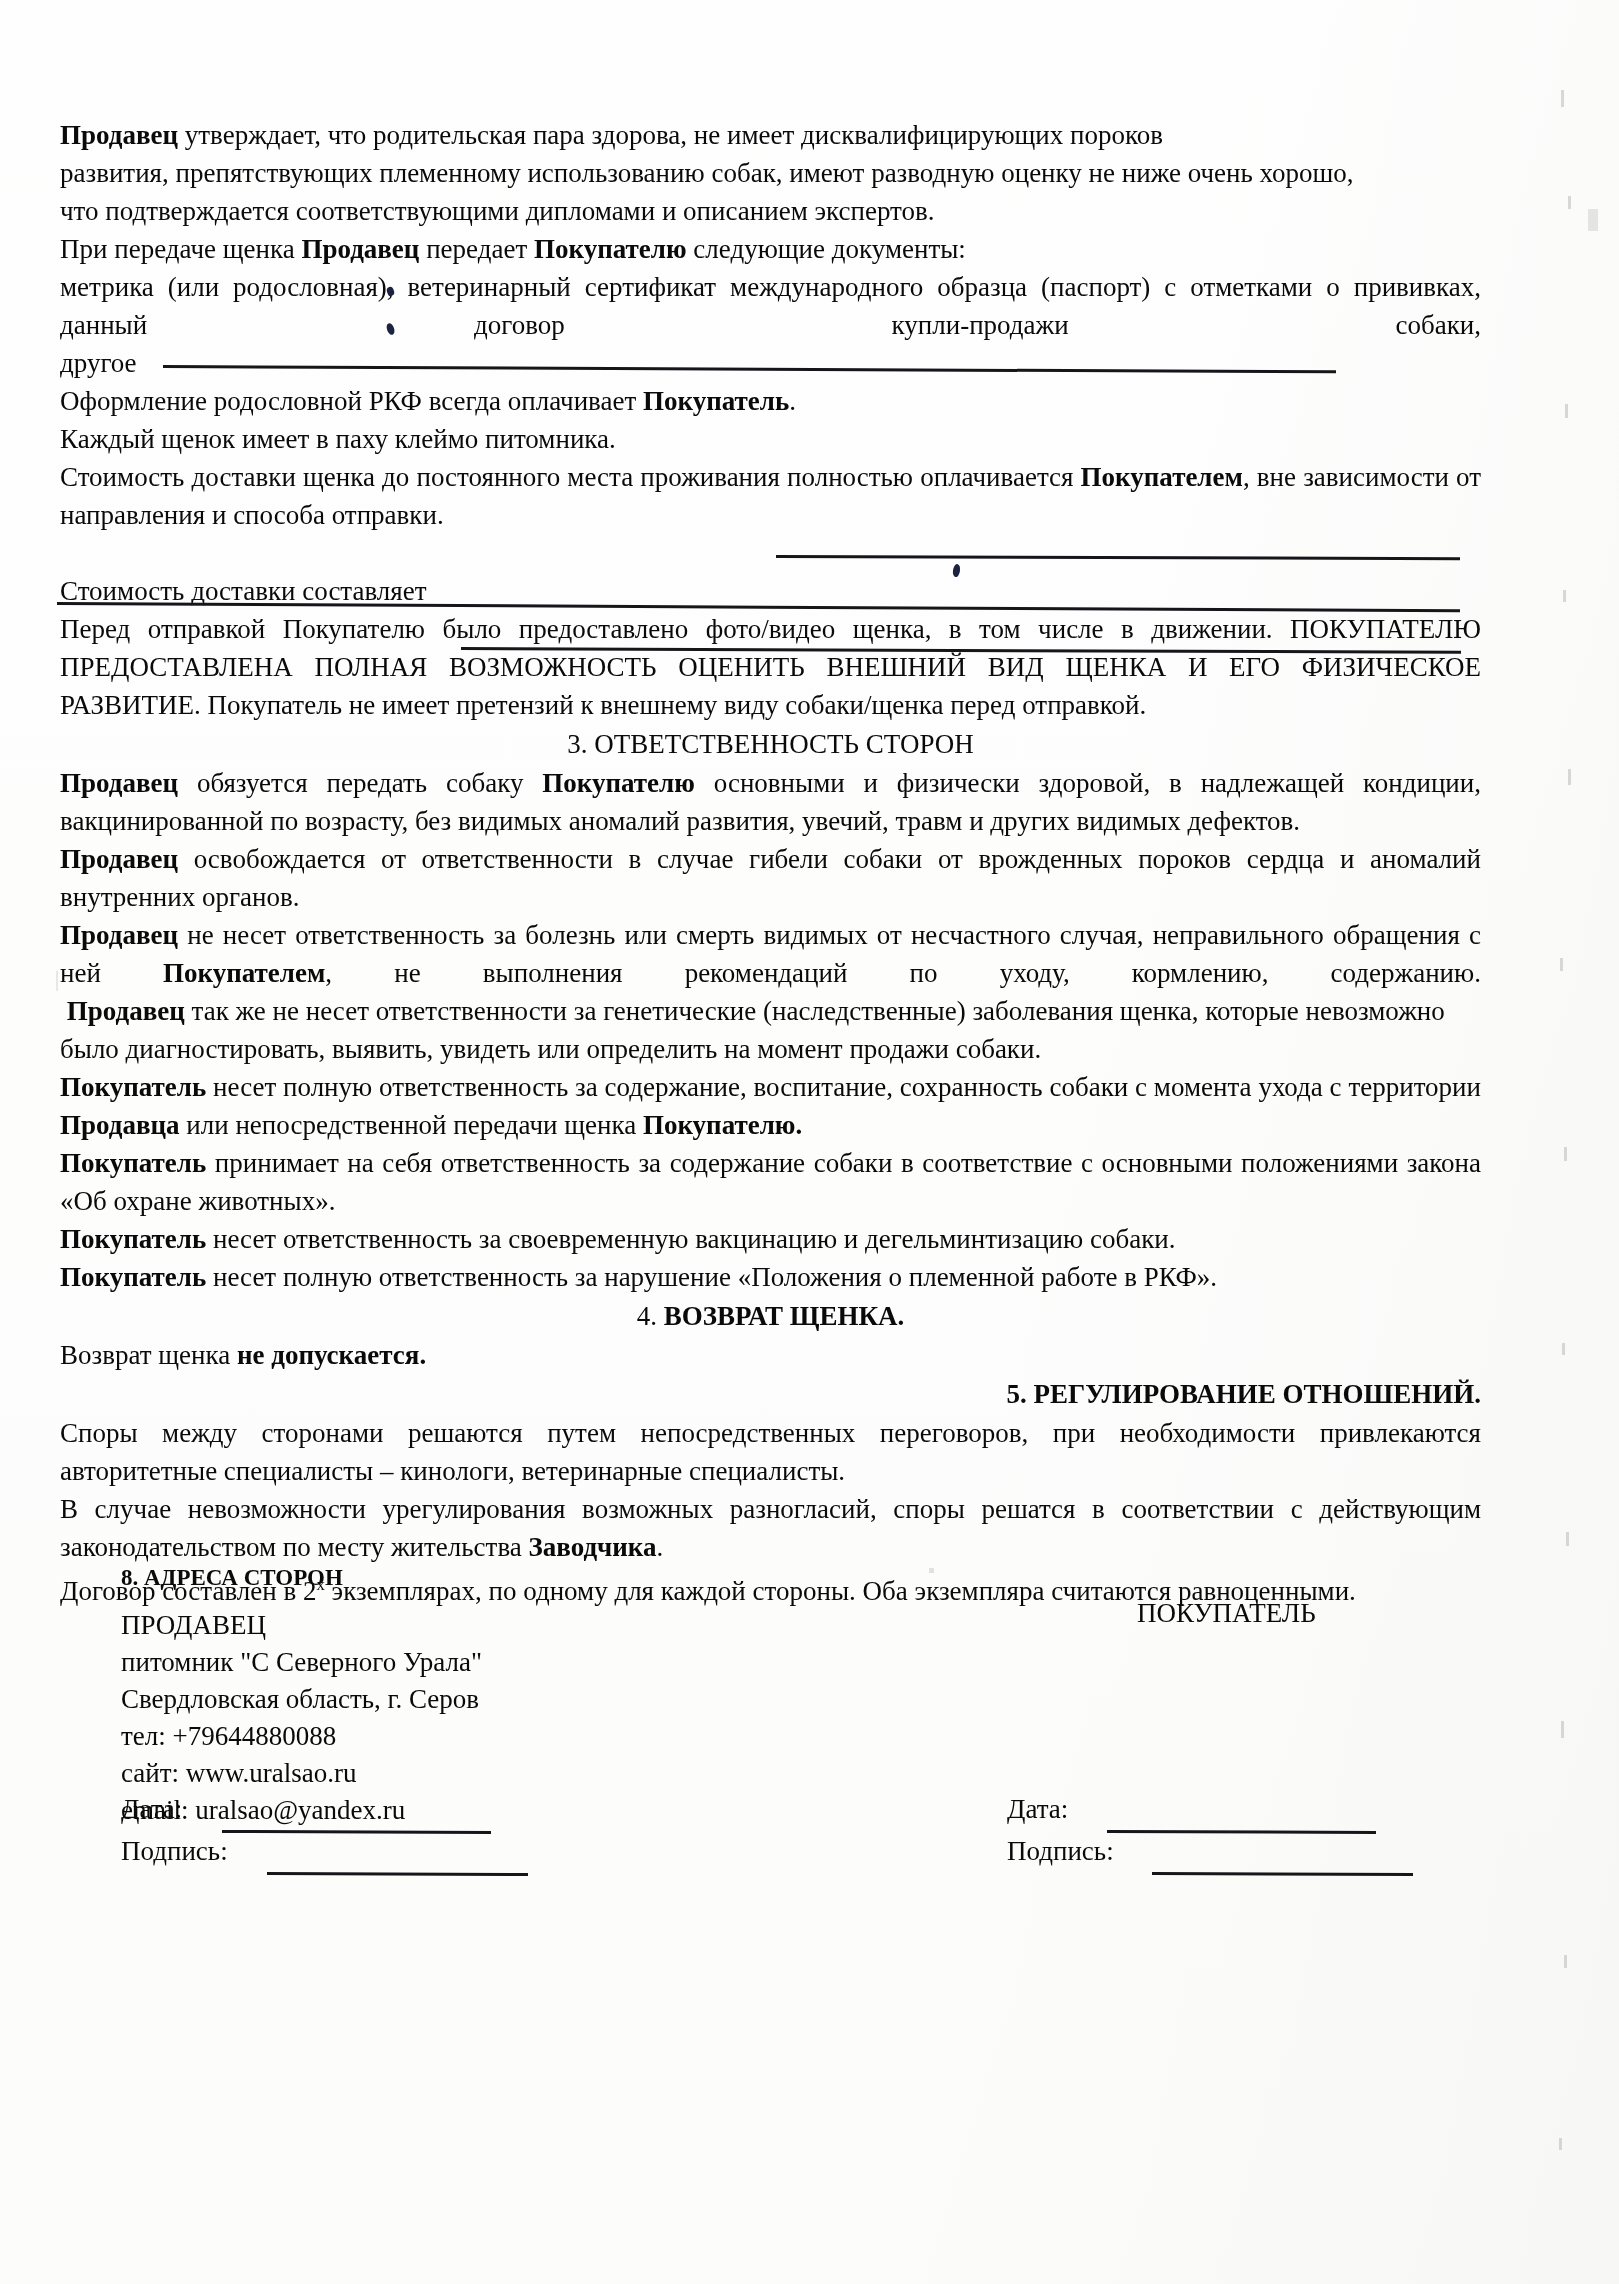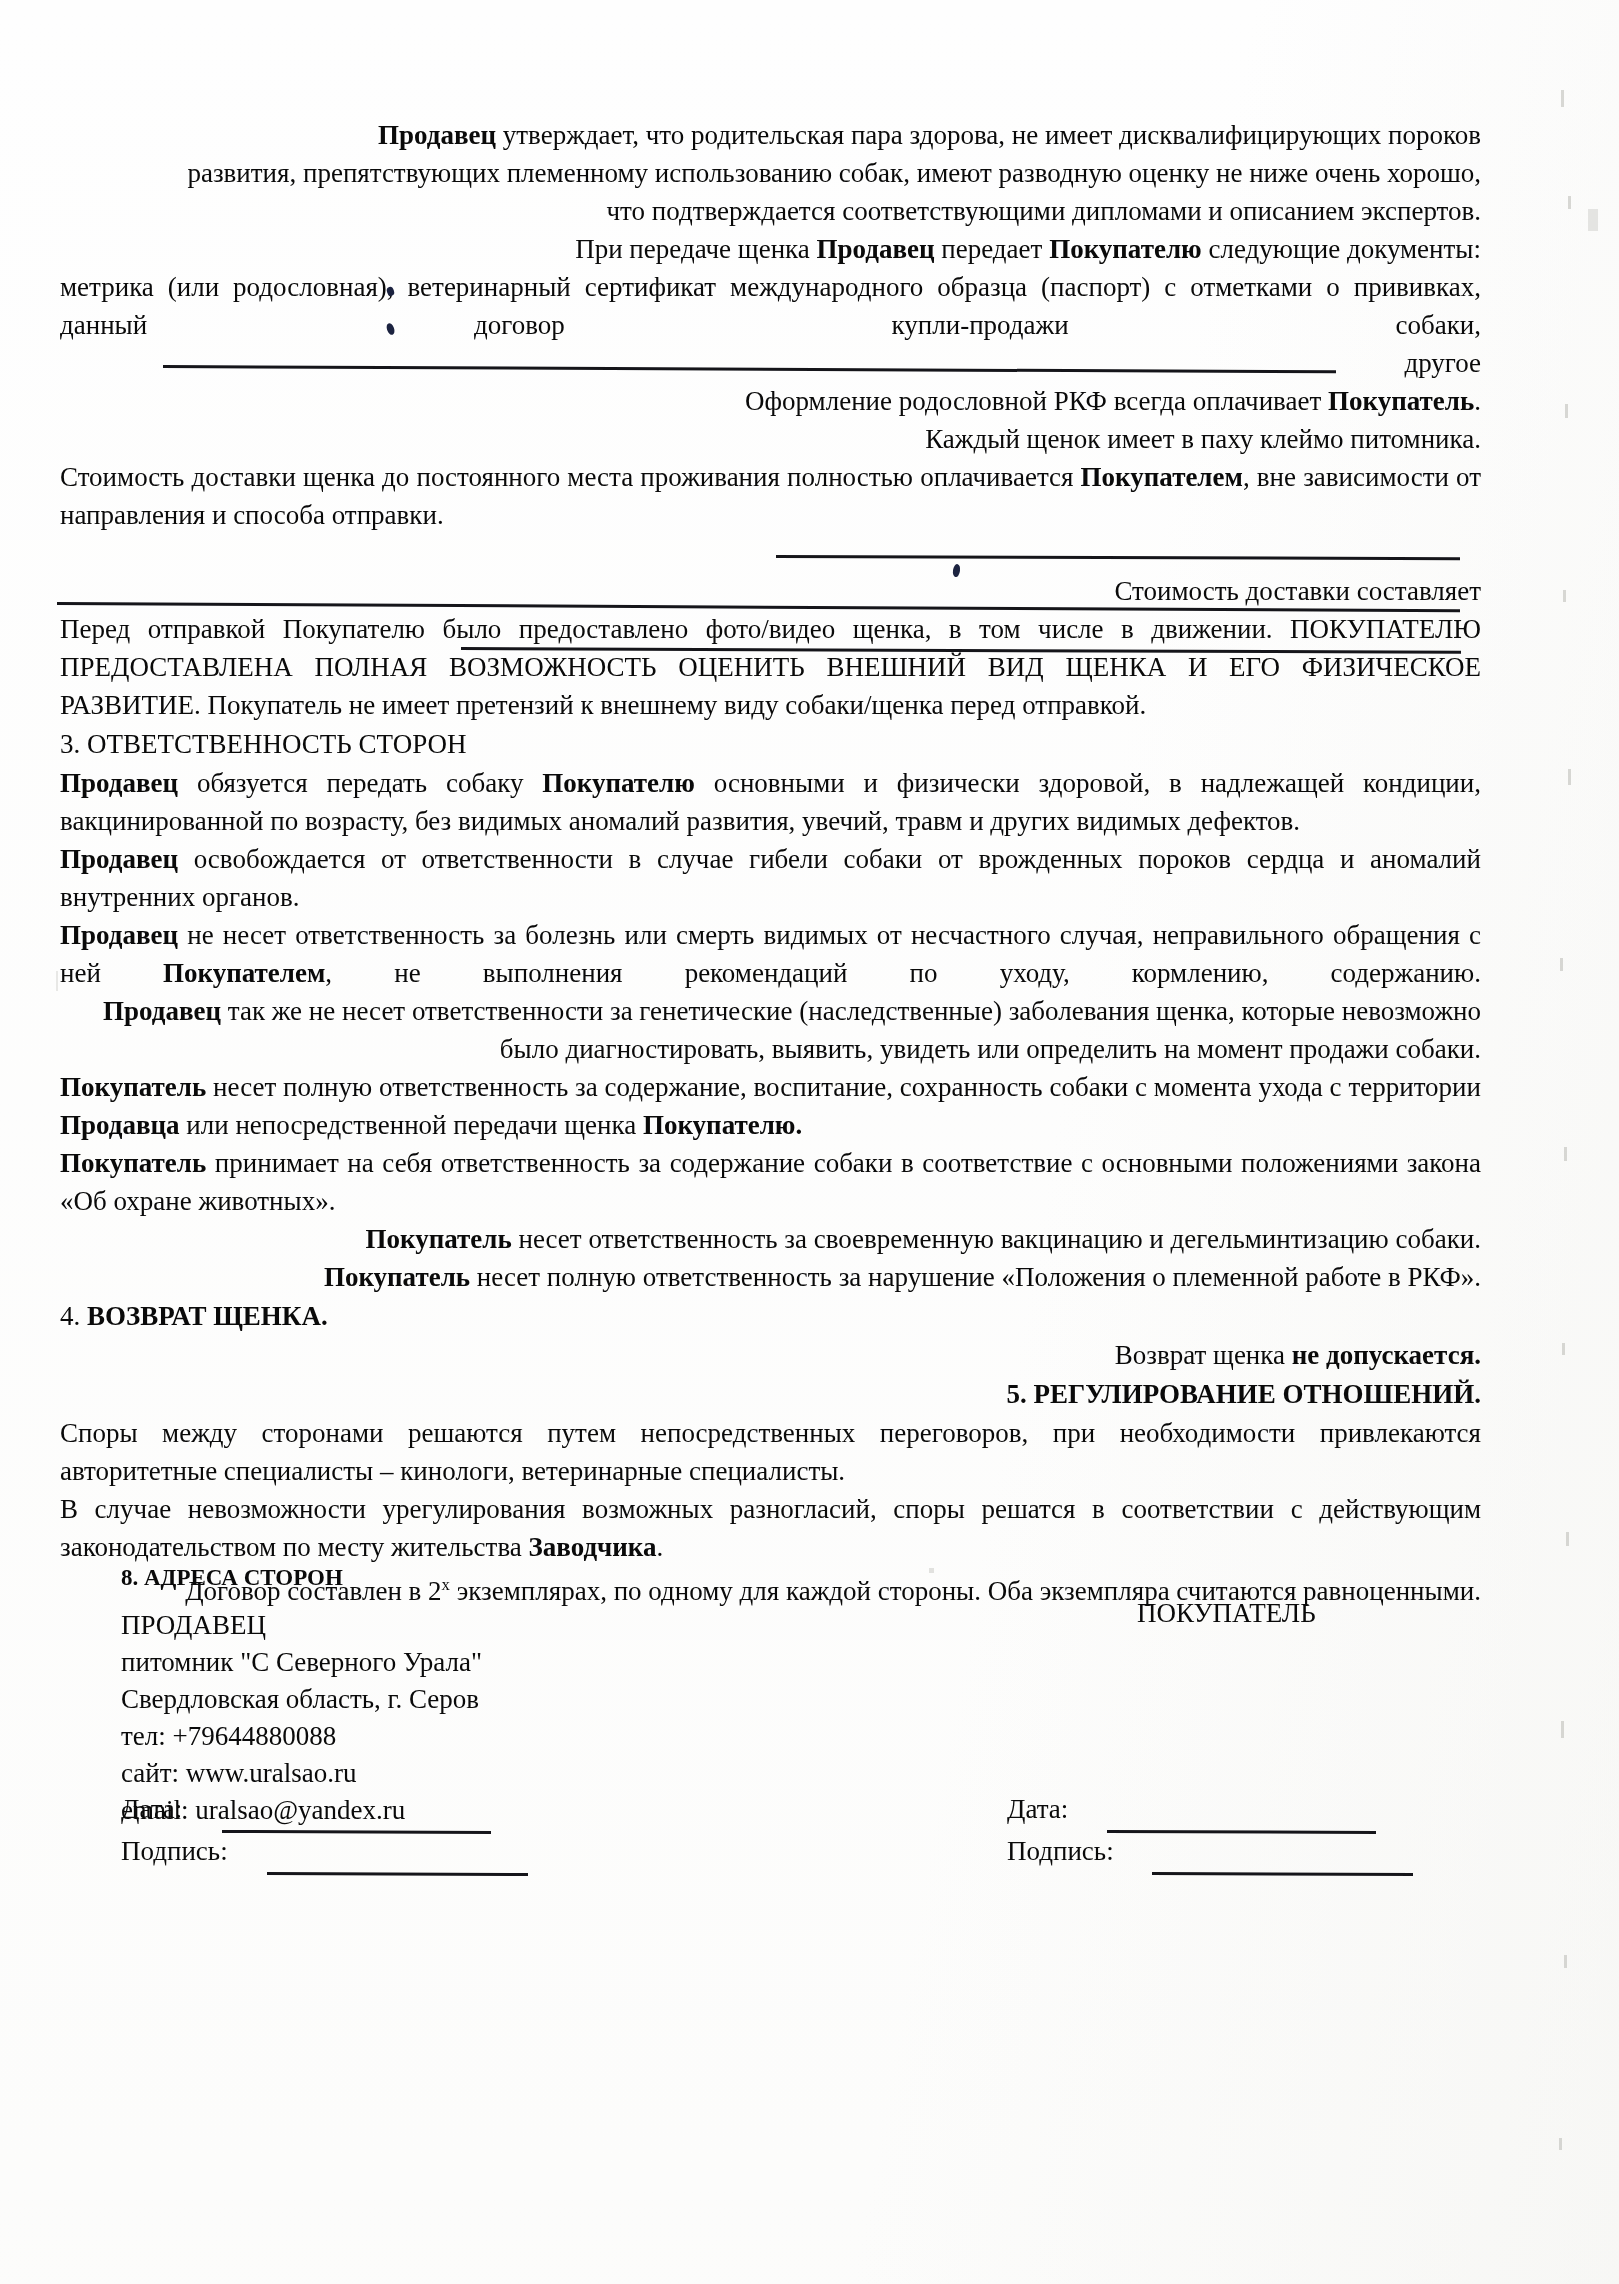--- a/index.html
+++ b/index.html
@@ -36,21 +36,21 @@
     position: absolute;
     left: 60px;
     top: 116px;
     width: 1421px;
   }
 
   p.l {
     margin: 0;
     font-size: 27px;
     line-height: 38px;
-    text-align: right;
+    text-align: left;
     white-space: pre-wrap;
   }
   p.j {
     margin: 0;
     font-size: 27px;
     line-height: 38px;
     text-align: justify;
     text-align-last: left;
     white-space: pre-wrap;
   }
@@ -63,21 +63,21 @@
     font-size: 27px;
     line-height: 40px;
     font-weight: 700;
     text-align: right;
   }
   h2.secplain {
     margin: 0;
     font-size: 27px;
     line-height: 40px;
     font-weight: 400;
-    text-align: left;
+    text-align: center;
   }
   .semibold { font-weight: 700; }
 
   
   .rule {
     position: absolute;
     background: #15151a;
     height: 2.6px;
     transform-origin: left center;
   }

